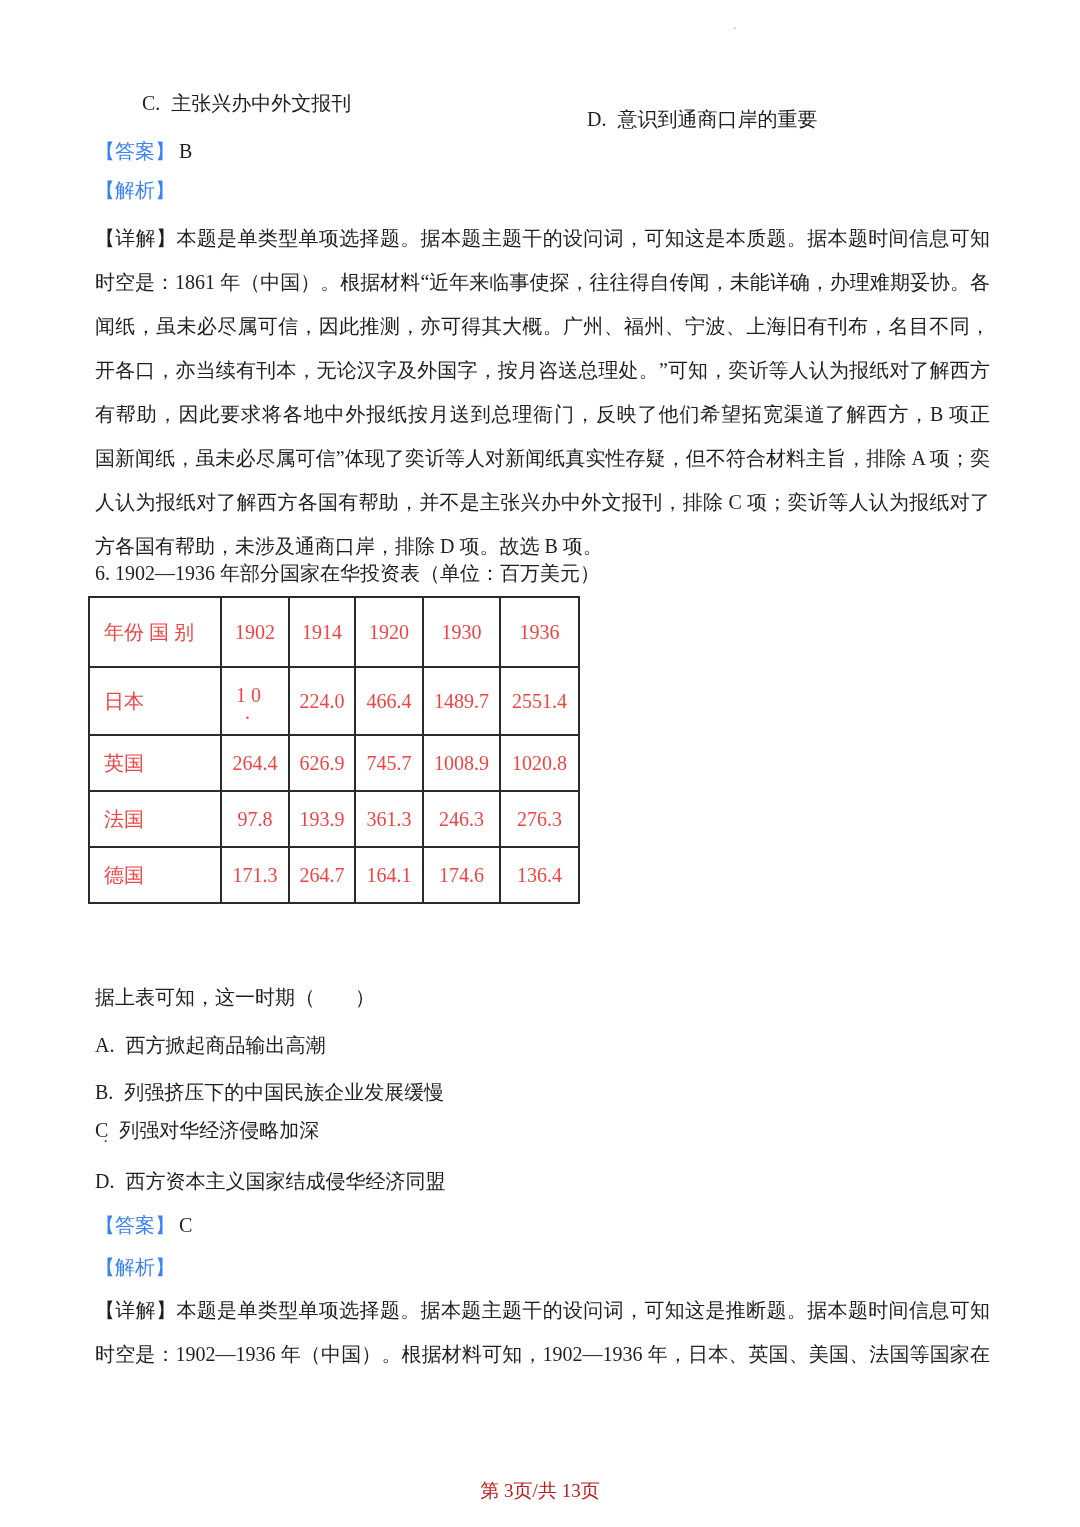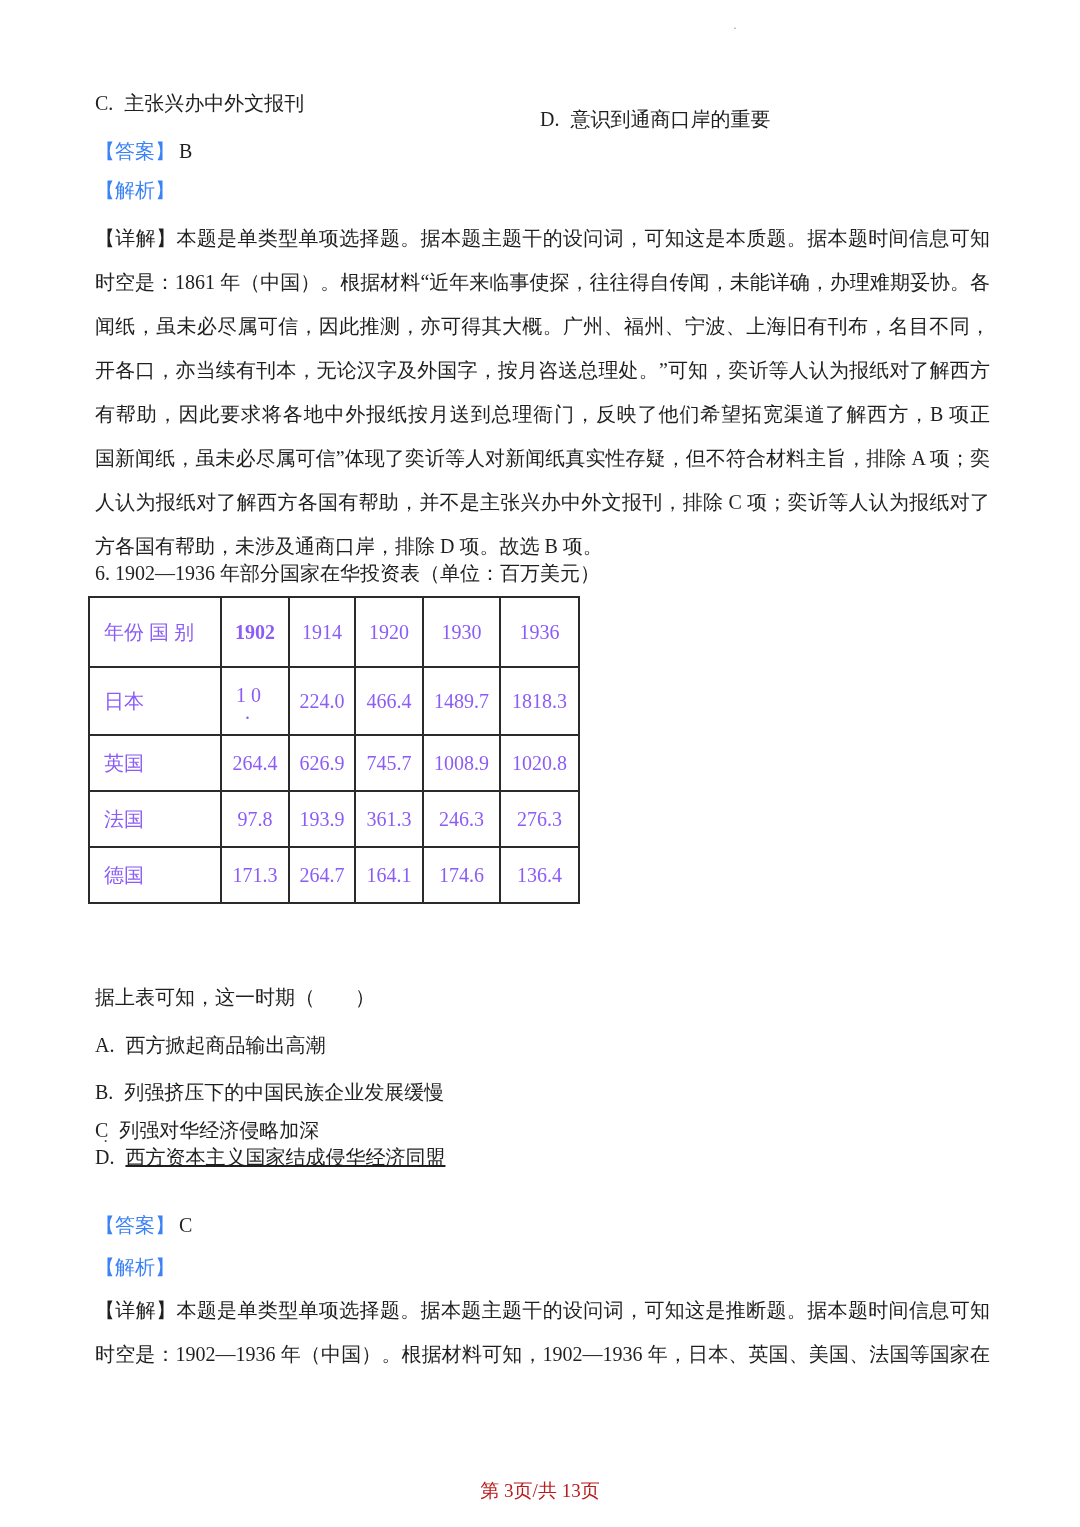--- a/index.html
+++ b/index.html
@@ -16,29 +16,29 @@
   .blue{color:#3b82f6;}
   .ans-val{margin-left:4px;}
   .opt-marker{display:inline-block;margin-right:11px;}
   .pline{width:895px;line-height:44px;white-space:nowrap;}
   .pline.just{text-align:justify;text-align-last:justify;white-space:normal;height:44px;overflow:hidden;}
   .para{position:absolute;left:95px;width:895px;}
   
   .inv-table{
     position:absolute;left:88px;top:596px;
     border-collapse:collapse;
-    font-size:20px;color:#8b5cf6;
+    font-size:20px;color:#ef4444;
   }
   .inv-table td{
     border:2px solid #2b2b2b;
     text-align:center;vertical-align:middle;
     padding:0 4px;
   }
   .inv-table .c0{width:112px;text-align:left;padding-left:14px;}
-  .inv-table .cy1{width:58px;font-weight:bold;}
+  .inv-table .cy1{width:58px;}
   .inv-table .cy2{width:56px;}
   .inv-table .cy3{width:58px;}
   .inv-table .cy4{width:67px;}
   .inv-table .cy5{width:69px;}
   .inv-table .hrow td{height:68px;}
   .inv-table .jprow td{height:66px;}
   .inv-table .drow td{height:54px;}
   .jp-cell{text-align:left !important;padding-left:14px !important;margin-top:24px;}
   .jp-top{display:block;line-height:22px;}
   .jp-dot{display:block;line-height:12px;margin-left:9px;}
@@ -51,21 +51,21 @@
   .d-opt{position:absolute;left:445px;top:16px;}
   .c-opt{position:absolute;left:0;top:0;}
 </style>
 </head>
 <body>
 
 <div class="page">
 
   <div class="top-dot">·</div>
 
-  <div class="abs" style="top:88px;height:30px;">
+  <div class="abs" style="top:88px;height:30px;margin-left:47px;">
     <span class="c-opt">
       <span class="opt-marker">C.</span><span>主张兴办中外文报刊</span>
     </span>
     <span class="d-opt">
       <span class="opt-marker">D.</span><span>意识到通商口岸的重要</span>
     </span>
   </div>
 
   <div class="abs" style="top:136px;">
     <span class="blue">【答案】</span><span class="ans-val">B</span>
@@ -100,21 +100,21 @@
     </tr>
     <tr class="jprow">
       <td class="c0">日本</td>
       <td class="jp-cell">
         <span class="jp-top">1 0</span>
         <span class="jp-dot">.</span>
       </td>
       <td>224.0</td>
       <td>466.4</td>
       <td>1489.7</td>
-      <td>1818.3</td>
+      <td>2551.4</td>
     </tr>
     <tr class="drow">
       <td class="c0">英国</td>
       <td>264.4</td>
       <td>626.9</td>
       <td>745.7</td>
       <td>1008.9</td>
       <td>1020.8</td>
     </tr>
     <tr class="drow">
@@ -141,21 +141,21 @@
   <div class="abs" style="top:1030px;">
     <span class="opt-marker">A.</span><span>西方掀起商品输出高潮</span>
   </div>
   <div class="abs" style="top:1077px;">
     <span class="opt-marker">B.</span><span>列强挤压下的中国民族企业发展缓慢</span>
   </div>
   <div class="abs" style="top:1115px;">
     <span class="opt-marker">C</span><span>列强对华经济侵略加深</span>
   </div>
   <div class="stray-dot-c">·</div>
-  <div class="abs" style="top:1142px;text-decoration:underline;">
+  <div class="abs" style="top:1166px;">
     <span class="opt-marker">D.</span><span>西方资本主义国家结成侵华经济同盟</span>
   </div>
 
   <div class="abs" style="top:1210px;">
     <span class="blue">【答案】</span><span class="ans-val">C</span>
   </div>
 
   <div class="abs" style="top:1252px;">
     <span class="blue">【解析】</span>
   </div>

